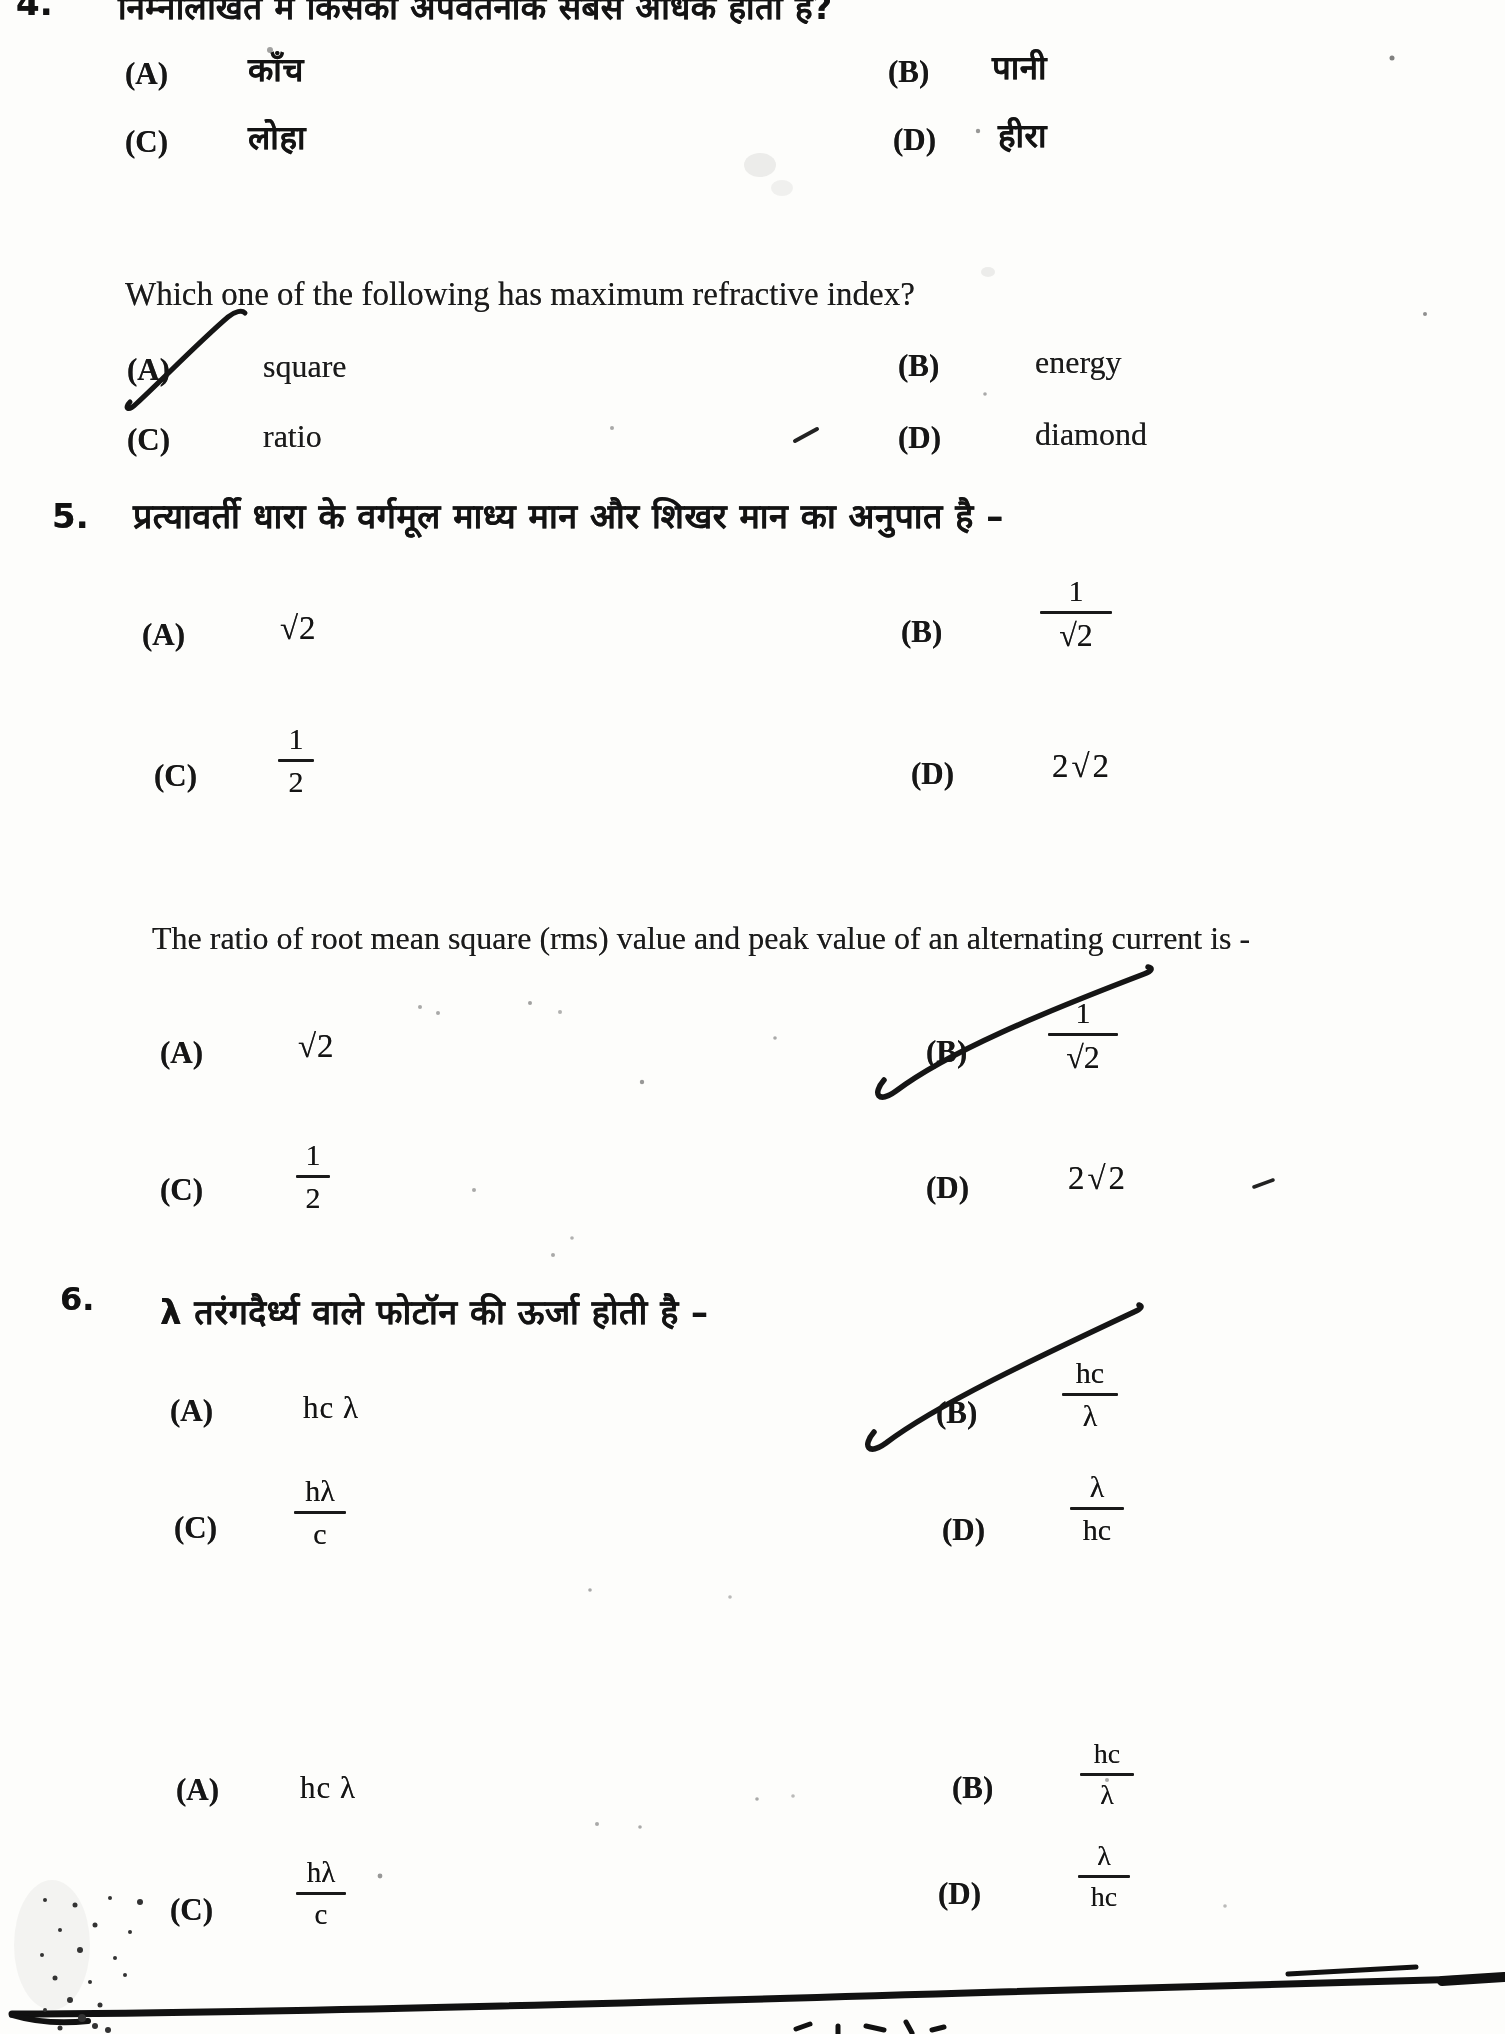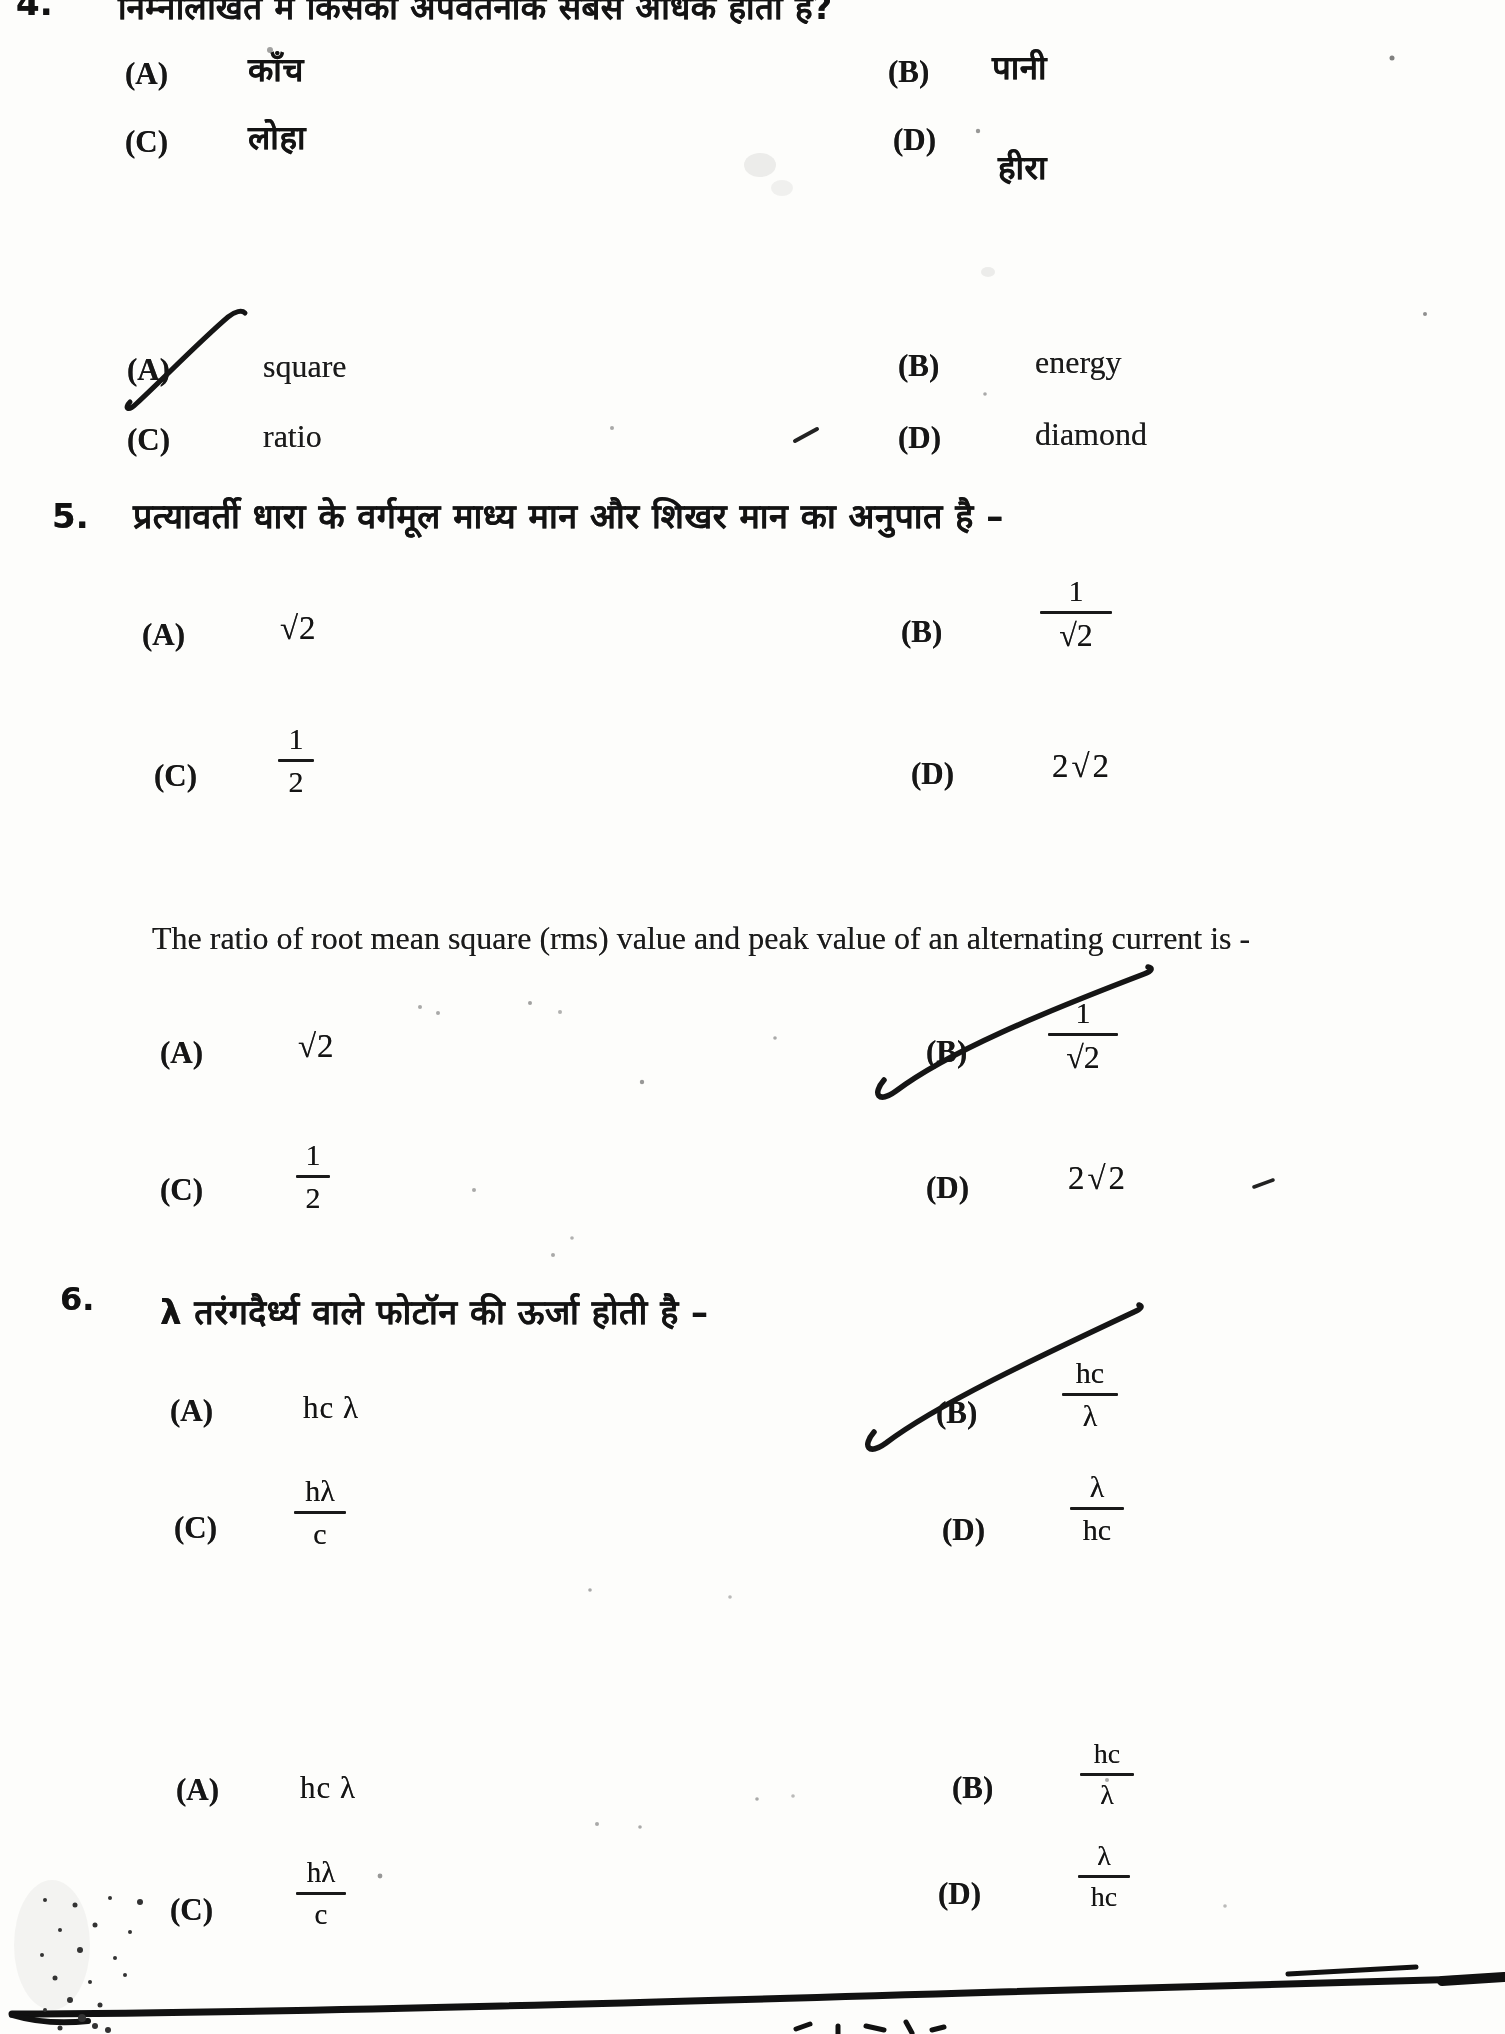--- a/index.html
+++ b/index.html
@@ -30,22 +30,23 @@
     <span class="abs hi ink" style="left:118px;top:-16px;">निम्नलिखित में किसका अपवर्तनांक सबसे अधिक होता है?</span>
   </div>
 
   <span class="abs lbl ink" style="left:125px;top:56px;">(A)</span>
   <span class="abs hi ink" style="left:248px;top:46px;">काँच</span>
   <span class="abs lbl ink" style="left:888px;top:54px;">(B)</span>
   <span class="abs hi ink" style="left:992px;top:44px;">पानी</span>
   <span class="abs lbl ink" style="left:125px;top:124px;">(C)</span>
   <span class="abs hi ink" style="left:248px;top:114px;">लोहा</span>
   <span class="abs lbl ink" style="left:893px;top:122px;">(D)</span>
-  <span class="abs hi ink" style="left:998px;top:112px;margin-top:32px;">हीरा</span>
-
+  <span class="abs hi ink" style="left:998px;top:112px;">हीरा</span>
+
+  <span class="abs en ink" style="left:125px;top:276px;font-size:33px;">Which one of the following has maximum refractive index?</span>
   <span class="abs lbl ink" style="left:127px;top:352px;">(A)</span>
   <span class="abs en ink" style="left:263px;top:348px;">square</span>
   <span class="abs lbl ink" style="left:898px;top:348px;">(B)</span>
   <span class="abs en ink" style="left:1035px;top:344px;">energy</span>
   <span class="abs lbl ink" style="left:127px;top:422px;">(C)</span>
   <span class="abs en ink" style="left:263px;top:418px;">ratio</span>
   <span class="abs lbl ink" style="left:898px;top:420px;">(D)</span>
   <span class="abs en ink" style="left:1035px;top:416px;">diamond</span>
 
   <span class="abs qnum ink" style="left:52px;top:496px;">5.</span>

